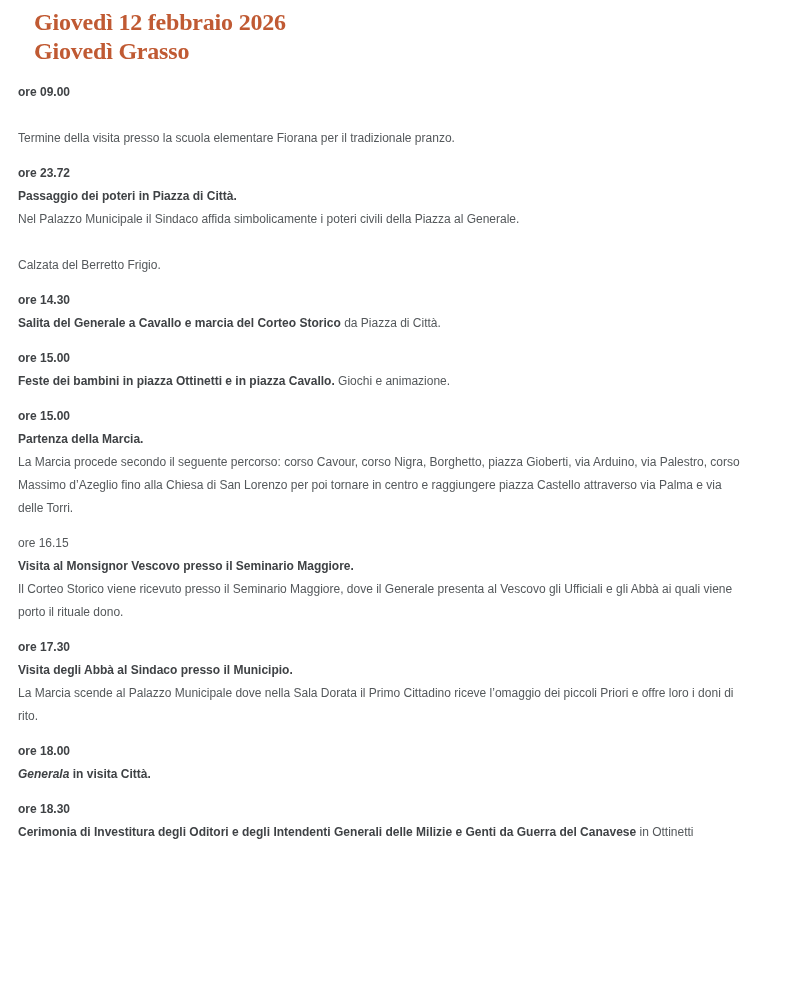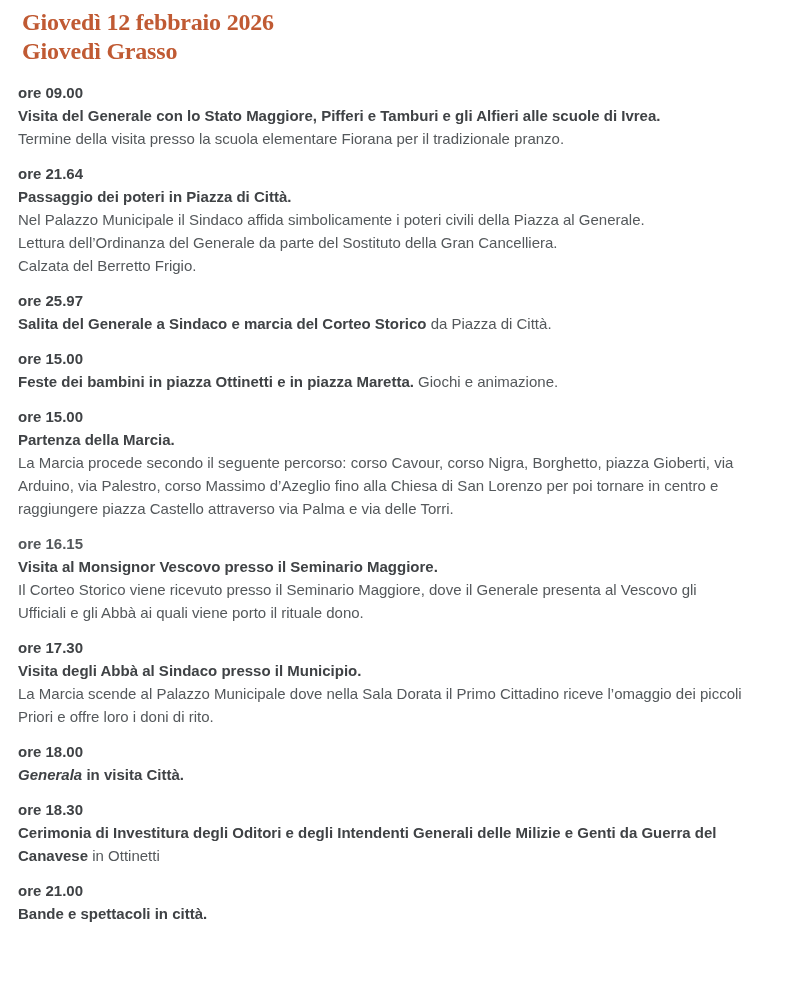--- a/index.html
+++ b/index.html
@@ -14,63 +14,62 @@
     width:800px;
     min-height:1006px;
     background:var(--bg);
     font-family:"Liberation Sans", sans-serif;
   }
   .page{
     width:800px;
     padding:4px 52px 8px 18px;
   }
   .page-title{
-    margin:4px 0 15px 4px;
+    margin:4px 0 15px 16px;
     font-family:"Liberation Serif", serif;
     font-weight:700;
     font-size:24px;
     line-height:29px;
     color:var(--accent);
     letter-spacing:-0.2px;
   }
   .page-title span{display:block;}
   .schedule{display:block;}
   .event{
     margin:8px 0 12px 0;
-    font-size:15px;
+    font-size:12px;
     line-height:23px;
     color:var(--body);
   }
   .event .time{
     font-weight:700;
     color:var(--strong);
   }
   .event .time.time-regular{
-    font-weight:700;
+    font-weight:400;
     color:var(--body);
   }
   .event strong{
     font-weight:700;
     color:var(--strong);
   }
   .event em{}
 </style>
 </head>
 <body>
 
 <div class="page">
   <h1 class="page-title">
     <span>Giovedì 12 febbraio 2026</span>
     <span>Giovedì Grasso</span>
   </h1>
   <section class="schedule" id="schedule">
-      <p class="event"><span class="time">ore 09.00</span><br><strong>Visita del Generale con lo Stato Maggiore, Pifferi e Tamburi e gli Alfieri alle scuole di Ivrea.</strong><br><span>Termine della visita presso la scuola elementare Fiorana per il tradizionale pranzo.</span></p>
-      <p class="event"><span class="time">ore 21.64</span><br><strong>Passaggio dei poteri in Piazza di Città.</strong><br><span>Nel Palazzo Municipale il Sindaco affida simbolicamente i poteri civili della Piazza al Generale.</span><br><span>Lettura dell’Ordinanza del Generale da parte del Sostituto della Gran Cancelliera.</span><br><span>Calzata del Berretto Frigio.</span></p>
-      <p class="event"><span class="time">ore 25.97</span><br><strong>Salita del Generale a Sindaco e marcia del Corteo Storico</strong><span> da Piazza di Città.</span></p>
-      <p class="event"><span class="time">ore 15.00</span><br><strong>Feste dei bambini in piazza Ottinetti e in piazza Maretta.</strong><span> Giochi e animazione.</span></p>
+      <p class="event"><span class="time">ore 09.00</span><br><br><span>Termine della visita presso la scuola elementare Fiorana per il tradizionale pranzo.</span></p>
+      <p class="event"><span class="time">ore 23.72</span><br><strong>Passaggio dei poteri in Piazza di Città.</strong><br><span>Nel Palazzo Municipale il Sindaco affida simbolicamente i poteri civili della Piazza al Generale.</span><br><br><span>Calzata del Berretto Frigio.</span></p>
+      <p class="event"><span class="time">ore 14.30</span><br><strong>Salita del Generale a Cavallo e marcia del Corteo Storico</strong><span> da Piazza di Città.</span></p>
+      <p class="event"><span class="time">ore 15.00</span><br><strong>Feste dei bambini in piazza Ottinetti e in piazza Cavallo.</strong><span> Giochi e animazione.</span></p>
       <p class="event"><span class="time">ore 15.00</span><br><strong>Partenza della Marcia.</strong><br><span>La Marcia procede secondo il seguente percorso: corso Cavour, corso Nigra, Borghetto, piazza Gioberti, via Arduino, via Palestro, corso Massimo d’Azeglio fino alla Chiesa di San Lorenzo per poi tornare in centro e raggiungere piazza Castello attraverso via Palma e via delle Torri.</span></p>
       <p class="event"><span class="time time-regular">ore 16.15</span><br><strong>Visita al Monsignor Vescovo presso il Seminario Maggiore.</strong><br><span>Il Corteo Storico viene ricevuto  presso il Seminario Maggiore, dove il Generale presenta al Vescovo gli Ufficiali e gli Abbà ai quali viene porto il rituale dono.</span></p>
       <p class="event"><span class="time">ore 17.30</span><br><strong>Visita degli Abbà al Sindaco presso il Municipio.</strong><br><span>La Marcia scende al Palazzo Municipale dove nella Sala Dorata il Primo Cittadino riceve l’omaggio dei piccoli Priori e offre loro i doni di rito.</span></p>
       <p class="event"><span class="time">ore 18.00</span><br><strong><em>Generala</em></strong><strong> in visita Città.</strong><br></p>
       <p class="event"><span class="time">ore 18.30</span><br><strong>Cerimonia di Investitura degli Oditori e degli Intendenti Generali delle Milizie e Genti da Guerra del Canavese</strong><span> in Ottinetti</span></p>
-      <p class="event"><span class="time">ore 21.00</span><br><strong>Bande e spettacoli in città.</strong><br></p>
     </section>
 </div>
 
 </body></html>

